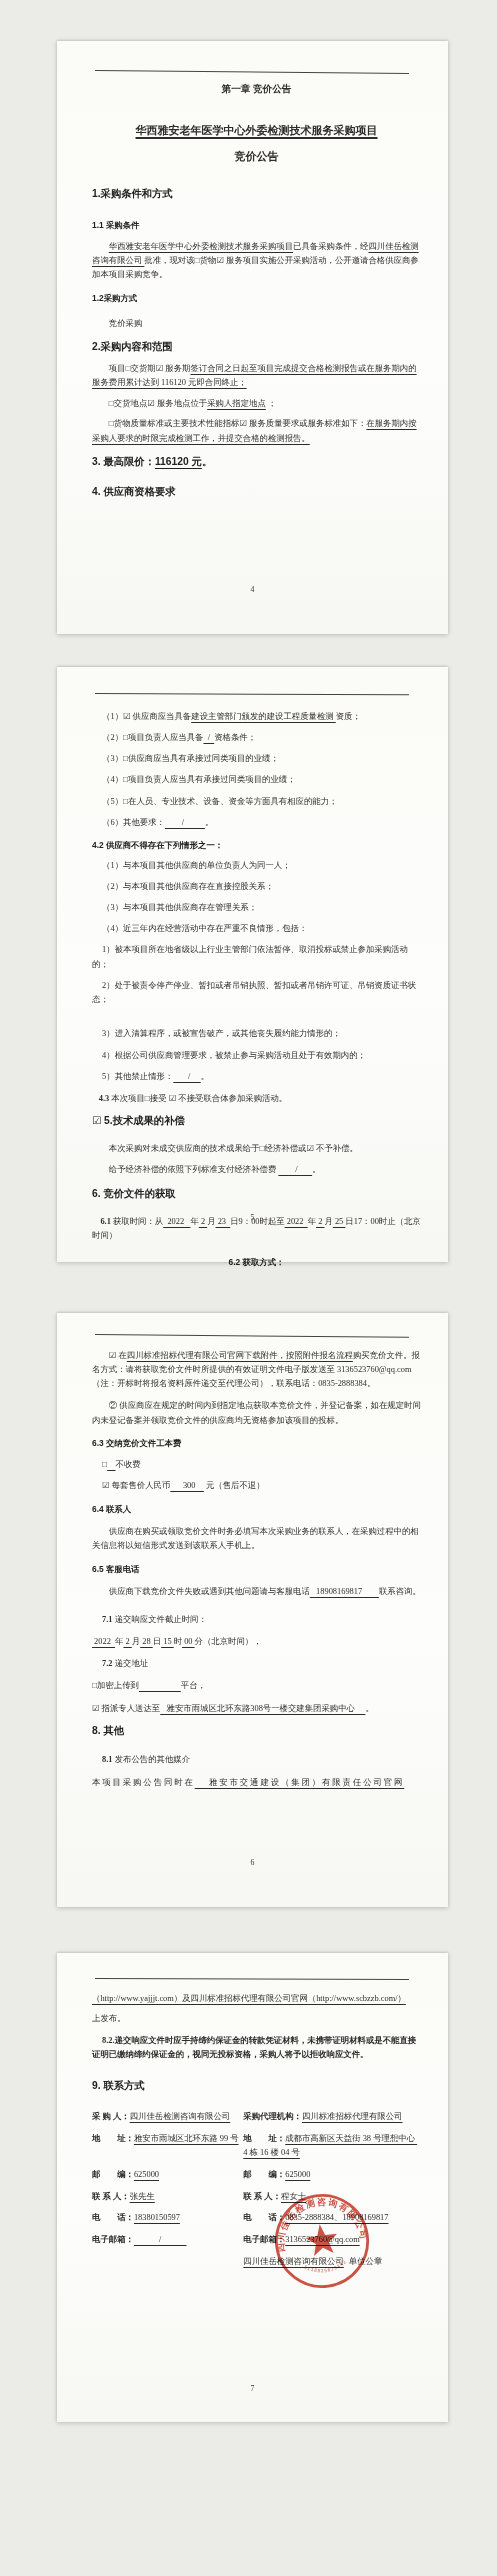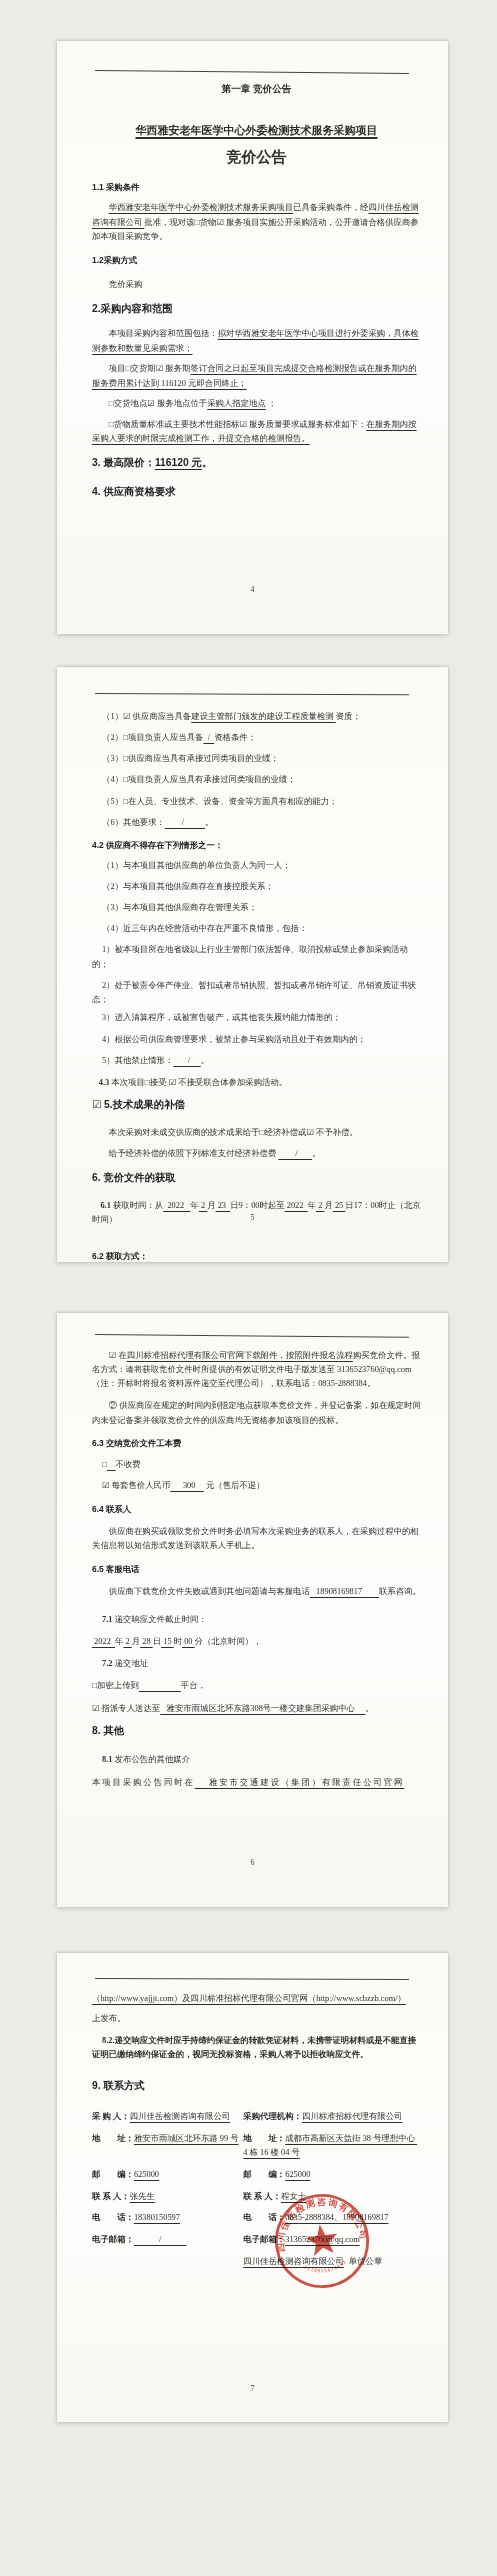--- a/index.html
+++ b/index.html
@@ -21,21 +21,21 @@
   .page-content{padding:0 27px 0 35px;font-size:8.4px;line-height:14.3px;}
   .ln{position:relative;}
   .ln-rule{height:1.2px;background:#454540;width:314px;margin-left:2.5px;transform-origin:left center;}
   #p1 .ln-rule{transform:rotate(.55deg);}
   #p2 .ln-rule{transform:rotate(.25deg);}
   #p3 .ln-rule{transform:rotate(.5deg);}
   #p4 .ln-rule{transform:rotate(.18deg);}
   .ln-chapter{text-align:center;font-family:"Liberation Sans","DejaVu Sans",sans-serif;font-weight:bold;font-size:9.6px;line-height:15px;}
   .ln-doctitle{text-align:center;font-family:"Liberation Sans","DejaVu Sans",sans-serif;font-weight:bold;font-size:11px;line-height:18.7px;
     text-decoration:underline;text-underline-offset:3.7px;text-decoration-thickness:0.9px;}
-  .ln-subtitle{text-align:center;font-family:"Liberation Sans","DejaVu Sans",sans-serif;font-weight:bold;font-size:15px;line-height:15px;}
+  .ln-subtitle{text-align:center;font-family:"Liberation Sans","DejaVu Sans",sans-serif;font-weight:bold;font-size:11px;line-height:15px;}
   .ln-h1{font-family:"Liberation Sans","DejaVu Sans",sans-serif;font-weight:bold;font-size:10.3px;line-height:17.4px;color:#222;}
   .ln-h2{font-family:"Liberation Sans","DejaVu Sans",sans-serif;font-weight:bold;font-size:8.4px;line-height:14.3px;color:#222;}
   .ln-pagenum{position:absolute;left:0;right:0;bottom:37px;text-align:center;font-size:7.8px;color:#3a3938;}
   #p4 .ln-pagenum{bottom:26px;}
   .u{text-decoration:underline;text-underline-offset:2.5px;text-decoration-thickness:0.6px;white-space:pre-wrap;}
   .bseg{font-weight:bold;}
   .bold{font-weight:bold;}
   .ls{letter-spacing:1.9px;}
   .contacts{margin-top:15px;}
   .c-row{display:grid;grid-template-columns:46% 54%;margin-top:7.5px;}
@@ -51,26 +51,26 @@
 </style>
 </head>
 <body>
 
 <div class="page" id="p1">
   <div class="page-content">
       <div class="ln ln-rule" style="margin-top: 29px;"></div>
       <div class="ln ln-chapter" style="margin-top: 10px;">第一章 竞价公告</div>
       <div class="ln ln-doctitle" style="margin-top: 25px;"><span class="u">华西雅安老年医学中心外委检测技术服务采购项目</span></div>
       <div class="ln ln-subtitle" style="margin-top: 8.7px;">竞价公告</div>
+      <div class="ln ln-h1" style="margin-top: 21px;">1.采购条件和方式</div>
       <div class="ln ln-h2" style="margin-top: 16px;">1.1 采购条件</div>
       <div class="ln ln-body" style="margin-top: 7.5px; text-indent: 2em;"><span class="u">华西雅安老年医学中心外委检测技术服务采购项目</span>已具备采购条件，经<span class="u">四川佳岳检测咨询有限公司 </span>批准，现对该□货物☑ 服务项目实施公开采购活动，公开邀请合格供应商参加本项目采购竞争。</div>
       <div class="ln ln-h2" style="margin-top: 8.7px;">1.2采购方式</div>
       <div class="ln ln-body" style="margin-top: 11px; text-indent: 2em;">竞价采购</div>
       <div class="ln ln-h1" style="margin-top: 7.5px;">2.采购内容和范围</div>
-      <div class="ln ln-body" style="margin-top: 10px; text-indent: 2em;">本项目采购内容和范围包括：<span class="u">拟对华西雅安老年医学中心项目进行外委采购，具体检测参数和数量见采购需求；</span></div>
       <div class="ln ln-body" style="margin-top: 6.2px; text-indent: 2em;">项目□交货期☑ 服务期<span class="u">签订合同之日起至项目完成提交合格检测报告或在服务期内的服务费用累计达到 116120 元即合同终止；</span></div>
       <div class="ln ln-body" style="margin-top: 6.2px; text-indent: 2em;">□交货地点☑ 服务地点位于<span class="u">采购人指定地点</span> ；</div>
       <div class="ln ln-body" style="margin-top: 6.2px; text-indent: 2em;">□货物质量标准或主要技术性能指标☑ 服务质量要求或服务标准如下：<span class="u">在服务期内按采购人要求的时限完成检测工作，并提交合格的检测报告。</span></div>
       <div class="ln ln-h1" style="margin-top: 7.5px;">3. 最高限价：<span class="u">116120 元</span>。</div>
       <div class="ln ln-h1" style="margin-top: 12.4px;">4. 供应商资格要求</div>
       <div class="ln ln-pagenum">4</div>
     </div>
 </div>
 
 <div class="page" id="p2">
@@ -82,30 +82,30 @@
       <div class="ln ln-body" style="margin-top: 6.8px; text-indent: 1.2em;">（4）□项目负责人应当具有承接过同类项目的业绩；</div>
       <div class="ln ln-body" style="margin-top: 6.8px; text-indent: 1.2em;">（5）□在人员、专业技术、设备、资金等方面具有相应的能力；</div>
       <div class="ln ln-body" style="margin-top: 6.8px; text-indent: 1.2em;">（6）其他要求：<span class="u">        /          </span>。</div>
       <div class="ln ln-h2" style="margin-top: 8px;">4.2 供应商不得存在下列情形之一：</div>
       <div class="ln ln-body" style="margin-top: 6.8px; text-indent: 1.2em;">（1）与本项目其他供应商的单位负责人为同一人；</div>
       <div class="ln ln-body" style="margin-top: 6.8px; text-indent: 1.2em;">（2）与本项目其他供应商存在直接控股关系；</div>
       <div class="ln ln-body" style="margin-top: 6.8px; text-indent: 1.2em;">（3）与本项目其他供应商存在管理关系；</div>
       <div class="ln ln-body" style="margin-top: 6.8px; text-indent: 1.2em;">（4）近三年内在经营活动中存在严重不良情形，包括：</div>
       <div class="ln ln-body" style="margin-top: 6.8px; text-indent: 1.2em;">1）被本项目所在地省级以上行业主管部门依法暂停、取消投标或禁止参加采购活动的；</div>
       <div class="ln ln-body" style="margin-top: 6.8px; text-indent: 1.2em;">2）处于被责令停产停业、暂扣或者吊销执照、暂扣或者吊销许可证、吊销资质证书状态；</div>
-      <div class="ln ln-body" style="margin-top: 4px; text-indent: 1.2em;">3）进入清算程序，或被宣告破产，或其他丧失履约能力情形的；</div>
+      <div class="ln ln-body" style="margin-top: 20px; text-indent: 1.2em;">3）进入清算程序，或被宣告破产，或其他丧失履约能力情形的；</div>
       <div class="ln ln-body" style="margin-top: 6.8px; text-indent: 1.2em;">4）根据公司供应商管理要求，被禁止参与采购活动且处于有效期内的；</div>
       <div class="ln ln-body" style="margin-top: 6.8px; text-indent: 1.2em;">5）其他禁止情形：<span class="u">       /     </span>。</div>
       <div class="ln ln-body" style="margin-top: 8px; text-indent: 0.8em;"><span class="bseg">4.3 </span>本次项目□接受 ☑ 不接受联合体参加采购活动。</div>
       <div class="ln ln-h1" style="margin-top: 6.2px;">☑ 5.技术成果的补偿</div>
       <div class="ln ln-body" style="margin-top: 12.4px; text-indent: 2em;">本次采购对未成交供应商的技术成果给于□经济补偿或☑ 不予补偿。</div>
       <div class="ln ln-body" style="margin-top: 6.8px; text-indent: 2em;">给予经济补偿的依照下列标准支付经济补偿费 <span class="u">        /       </span>。</div>
       <div class="ln ln-h1" style="margin-top: 7.5px;">6. 竞价文件的获取</div>
       <div class="ln ln-body" style="margin-top: 12.4px; text-indent: 1em;"><span class="bseg">6.1 </span>获取时间：从<span class="u">  2022   </span>年<span class="u"> 2 </span>月<span class="u"> 23  </span>日9：00时起至<span class="u"> 2022  </span>年<span class="u"> 2 </span>月<span class="u"> 25 </span>日17：00时止（北京时间）</div>
-      <div class="ln ln-h2" style="margin-top: 22px;">6.2 获取方式：</div>
+      <div class="ln ln-h2" style="margin-top: 12px; text-align: center;">6.2 获取方式：</div>
       <div class="ln ln-pagenum">5</div>
     </div>
 </div>
 
 <div class="page" id="p3">
   <div class="page-content">
       <div class="ln ln-rule" style="margin-top: 21px;"></div>
       <div class="ln ln-body" style="margin-top: 13.7px; text-indent: 2em;">☑ 在<span class="u">四川标准招标代理有限公司官网下载附件，按照附件报名流程</span>购买竞价文件。报名方式：请将获取竞价文件时所提供的有效证明文件电子版发送至 3136523760@qq.com（注：开标时将报名资料原件递交至代理公司），联系电话：0835-2888384。</div>
       <div class="ln ln-body" style="margin-top: 7.5px; text-indent: 2em;">② 供应商应在规定的时间内到指定地点获取本竞价文件，并登记备案，如在规定时间内未登记备案并领取竞价文件的供应商均无资格参加该项目的投标。</div>
       <div class="ln ln-h2" style="margin-top: 8px;">6.3 交纳竞价文件工本费</div>

